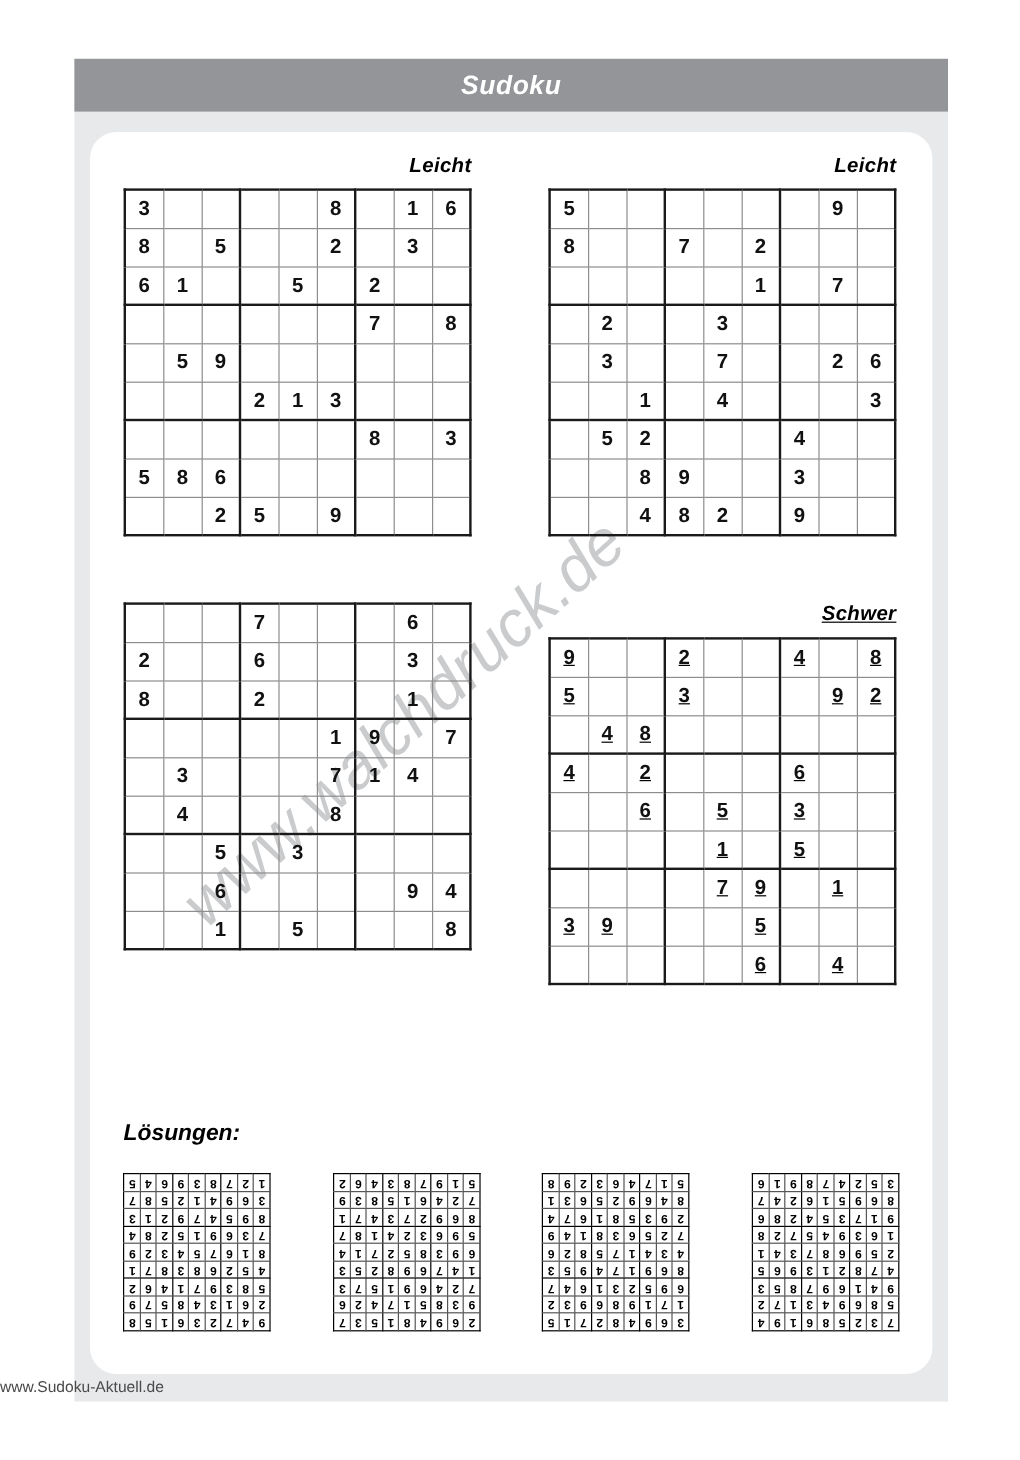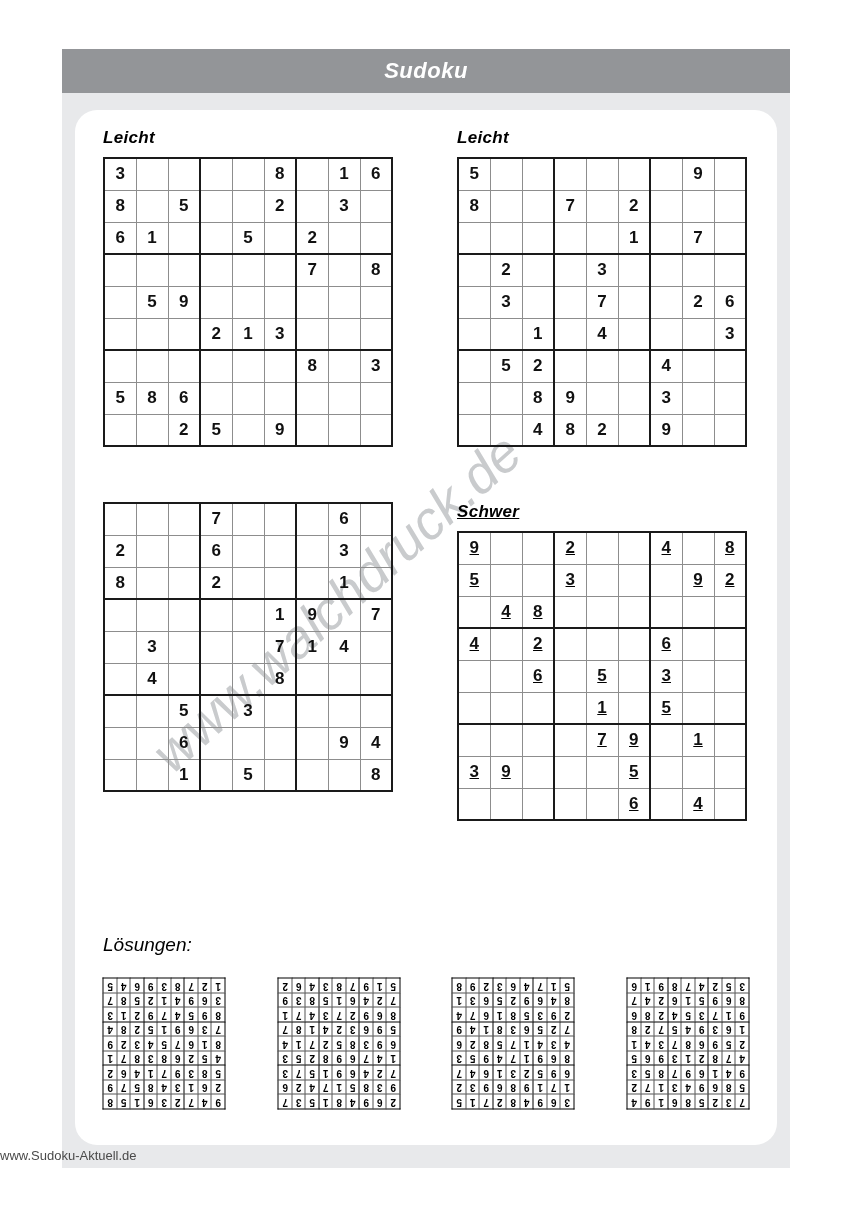--- a/index.html
+++ b/index.html
@@ -60,21 +60,21 @@
     white-space: nowrap;
     font-family: "Liberation Sans", sans-serif;
   }
 
   
   .puzzle {
     position: absolute;
     z-index: 10;
   }
   .puzzle-title {
-    text-align: left;
+    text-align: right;
     font-size: 17px;
     font-weight: bold;
     font-style: italic;
     color: #000000;
     margin-bottom: 9px;
     letter-spacing: 0.3px;
   }
   table.grid {
     border-collapse: collapse;
     background: transparent;
@@ -95,21 +95,21 @@
   table.grid td.bt { border-top: 2.5px solid #1a1a1a; }
   table.grid td.bb { border-bottom: 2.5px solid #1a1a1a; }
   table.grid td.bl { border-left: 2.5px solid #1a1a1a; }
   table.grid td.br { border-right: 2.5px solid #1a1a1a; }
 
   
   .solutions-label {
     position: absolute;
     left: 103px; top: 934px;
     font-size: 19px;
-    font-weight: normal;
+    font-weight: bold;
     font-style: italic;
     color: #000000;
     z-index: 10;
   }
   .sol-row {
     position: absolute;
     left: 103px; top: 978px;
     width: 660px;
     display: flex;
     justify-content: flex-start;

